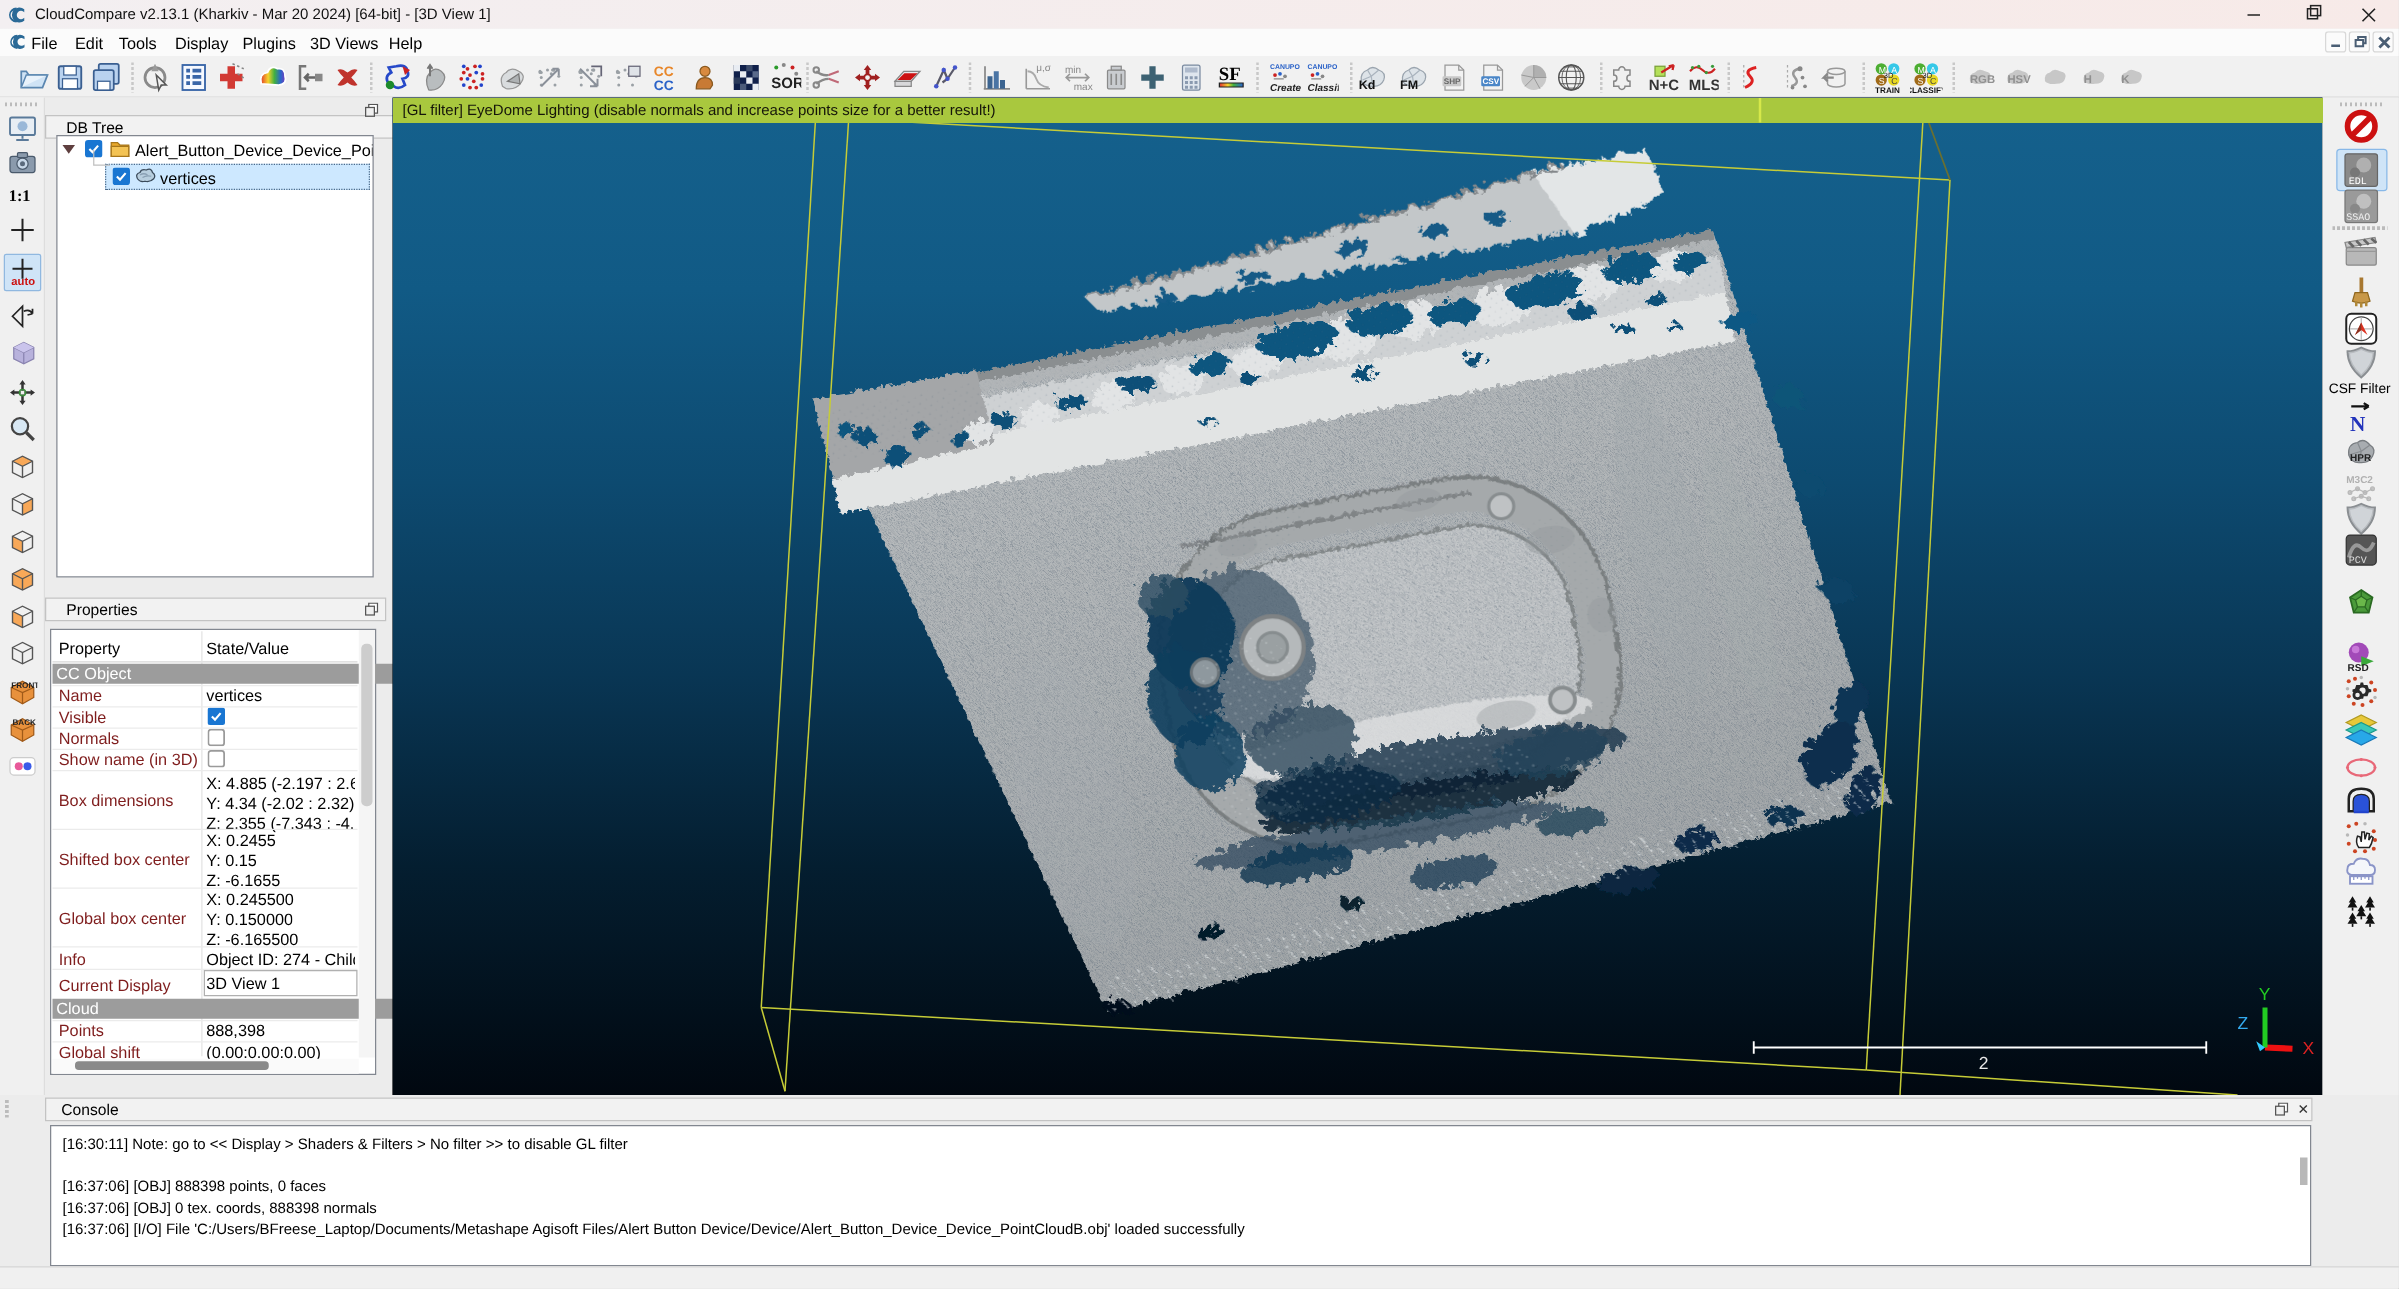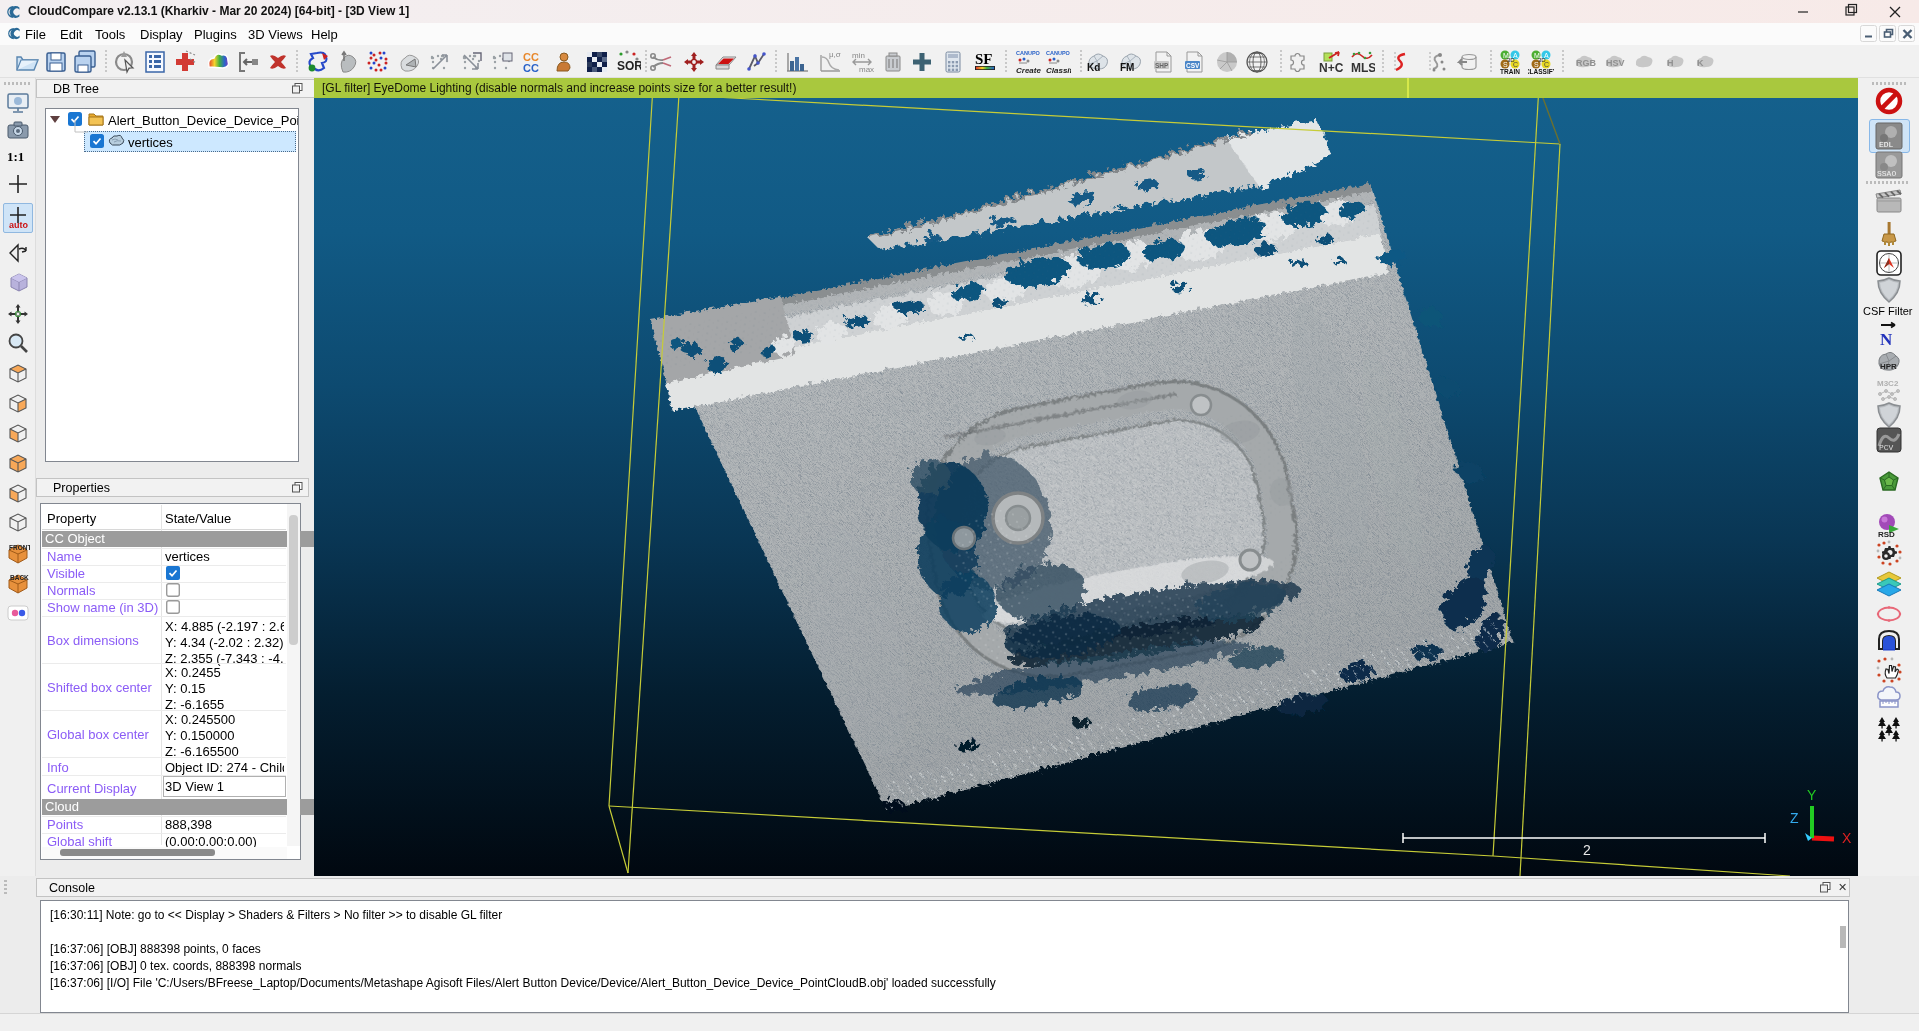--- a/index.html
+++ b/index.html
@@ -1,33 +1,33 @@
 <!DOCTYPE html>
 <html><head><meta charset="utf-8">
 <style>
 * { margin:0; padding:0; box-sizing:border-box; }
 html,body { width:1919px; height:1031px; overflow:hidden; font-family:"Liberation Sans", sans-serif; background:#ececec; }
 .abs { position:absolute; }
-#titlebar { left:0; top:0; width:1919px; height:23px; background:linear-gradient(to right,#f3eff1,#f7eae8);font-weight:bold; }
+#titlebar { left:0; top:0; width:1919px; height:23px; background:linear-gradient(to right,#f3eff1,#f7eae8); }
 #titlebar .ttext { position:absolute; left:28px; top:4px; font-size:12px; color:#111; }
 #menubar { left:0; top:23px; width:1919px; height:22px; background:#fbfbfb; }
 .menuitem { position:absolute; top:4px; font-size:13px; color:#000; }
 #toolbar { left:0; top:45px; width:1919px; height:33px; background:#f1f1f1; border-bottom:1px solid #e0e0e0; }
 #leftstrip { left:0; top:78px; width:36px; height:798px; background:#f0f0f0; }
 #dockleft { left:36px; top:78px; width:278px; height:798px; background:#ececec; }
 .docktitle { position:absolute; background:#f2f2f2; border:1px solid #c3c3c3; font-size:12.5px; color:#000; }
 .panelframe { position:absolute; background:#ffffff; border:1px solid #828790; }
 #viewport { left:314px; top:78px; width:1544px; height:798px; background:#000; }
 #rightbar { left:1858px; top:78px; width:61px; height:798px; background:#f0f0f0; }
 #consoledock { left:0; top:876px; width:1919px; height:137px; background:#ececec; }
 #statusbar { left:0; top:1013px; width:1919px; height:18px; background:#f0f0f0; border-top:1px solid #d5d5d5; }
 .logline { position:absolute; left:50px; font-size:12px; color:#000; white-space:pre; }
 .ico { position:absolute; }
 .treetext { font-size:13px; color:#000; }
-.proplabel { position:absolute; left:47px; font-size:13px; color:#8b5cf6; }
+.proplabel { position:absolute; left:47px; font-size:13px; color:#7f1d1d; }
 .propval { position:absolute; left:165px; font-size:13px; color:#000; max-width:119px; overflow:hidden; white-space:nowrap; }
 .gridline { position:absolute; left:42px; width:244px; height:1px; background:#ebebeb; }
 .sect { position:absolute; left:42px; width:284px; height:16px; background:#9c9c9c; color:#fff; font-size:13px; padding-left:3px; }
 .cb { position:absolute; width:14px; height:14px; }
 </style></head>
 <body>
 
 <div id="titlebar" class="abs">
  <svg class="abs" style="left:6px;top:4px" width="17" height="16" viewBox="0 0 17 16">
    <path d="M7.2 2 A6 6 0 1 0 7.2 14 L7.2 11.4 A3.6 3.6 0 1 1 7.2 4.6 Z" fill="#2b6a97"></path>
@@ -522,21 +522,21 @@
       <path d="M3 9 L12 13 L21 9 M12 13 L12 22" stroke="#a05a18" fill="none"></path>
       <text x="4" y="9" font-size="6.5" font-weight="bold" fill="#222" font-family="Liberation Sans">BACK</text>
     </svg>
     <svg class="ico" style="left:6px;top:523px" width="24" height="24" viewBox="0 0 24 24">
       <rect x="2" y="5" width="20" height="14" rx="3" fill="#fff" stroke="#ccc"></rect>
       <circle cx="9" cy="12" r="3.2" fill="#e85a9a"></circle>
       <circle cx="16" cy="12" r="3.2" fill="#3a5ae8"></circle>
     </svg>
   </div>
 <div class="abs" style="left:0;top:0">
-    <div class="docktitle" style="left:36px;top:79px;width:329px;height:19px;padding:2px 0 0 16px">DB Tree</div>
+    <div class="docktitle" style="left:36px;top:92px;width:329px;height:19px;padding:2px 0 0 16px">DB Tree</div>
     <svg class="abs" style="left:292px;top:83px" width="11" height="11" viewBox="0 0 11 11">
       <rect x="3" y="0.5" width="7" height="7" fill="#fff" stroke="#555"></rect>
       <rect x="0.5" y="3" width="7" height="7" fill="#f0f0f0" stroke="#555"></rect>
     </svg>
     <div class="panelframe" style="left:45px;top:108px;width:254px;height:354px"></div>
     <svg class="abs" style="left:49px;top:114px" width="12" height="10" viewBox="0 0 12 10">
       <path d="M1 2 L11 2 L6 9 Z" fill="#5f3f3f"></path>
     </svg>
     <svg class="abs" style="left:68px;top:112px" width="14" height="14" viewBox="0 0 14 14">
       <rect width="14" height="14" rx="2.5" fill="#1976d2"></rect>

